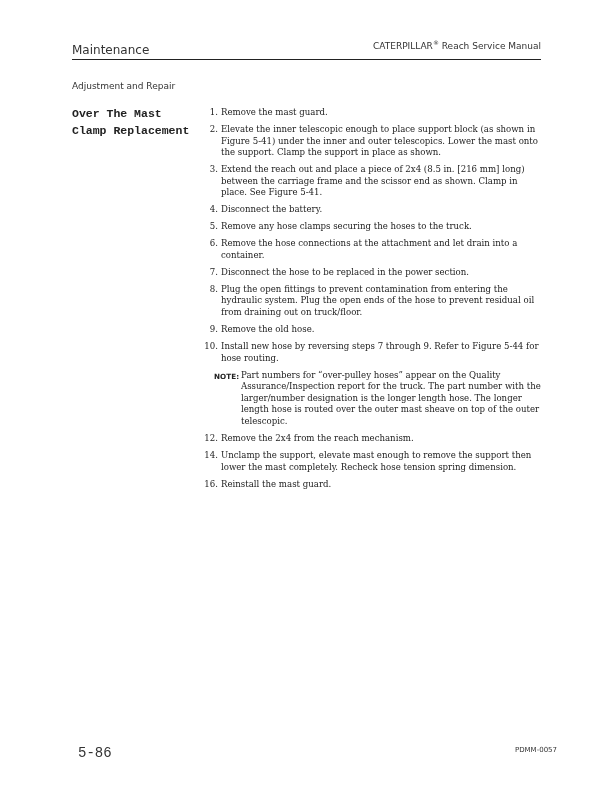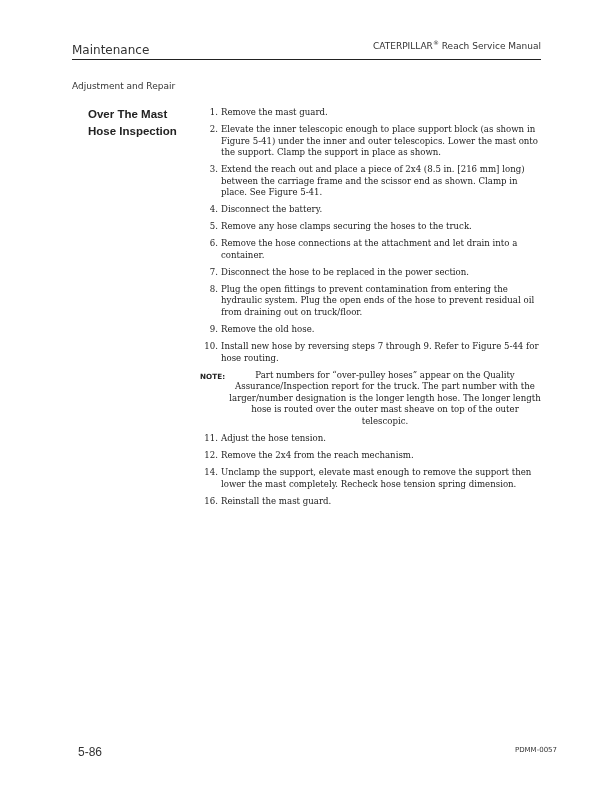--- a/index.html
+++ b/index.html
@@ -2,42 +2,42 @@
 <html><head>
   <meta charset="utf-8">
   <style>
     html, body { margin:0; padding:0; background:#ffffff; }
     body { width:612px; height:792px; position:relative; overflow:hidden; color:#222; }
     .hdr-left { position:absolute; left:72px; top:43px; font-family:"DejaVu Sans", sans-serif; font-size:12px; color:#333; }
     .hdr-right { position:absolute; right:71px; top:41px; font-family:"DejaVu Sans", sans-serif; font-size:9px; color:#333; white-space:nowrap; }
     .hdr-right sup { font-size:6px; vertical-align:4px; line-height:0; }
     .rule { position:absolute; left:72px; right:71px; top:59px; height:0; border-top:1px solid #222; }
     .subhdr { position:absolute; left:72px; top:65px; font-family:"DejaVu Sans", sans-serif; font-size:9px; color:#333;margin-top:16px; }
-    .side-title { position:absolute; left:72px; top:106px; width:120px; font-family:Liberation Sans, sans-serif; font-weight:bold; font-size:11.5px; line-height:16.5px; color:#222;margin-left:16px; }
+    .side-title { position:absolute; left:72px; top:106px; width:120px; font-family:Liberation Mono, monospace; font-weight:bold; font-size:11.5px; line-height:16.5px; color:#222; }
     .content { position:absolute; left:198px; top:107px; width:345px; font-family:"DejaVu Serif", serif; font-size:8.6px; line-height:11.6px; color:#222; }
     .step { display:flex; margin-bottom:5.4px; }
     .step .num { width:20px; text-align:right; padding-right:3px; flex:none; }
     .step .txt { flex:1; }
-    .note { display:flex; margin-bottom:5.4px; margin-left:2px;text-align:center; }
+    .note { display:flex; margin-bottom:5.4px; margin-left:16px; }
     .note .lbl { flex:none; width:25px; font-family:"DejaVu Sans", sans-serif; font-weight:bold; font-size:7.2px; letter-spacing:0.1px; padding-top:1px; }
     .note .txt { flex:1; padding-left:2px; }
-    .ftr-left { position:absolute; left:78px; top:745px; font-family:Liberation Sans, sans-serif; font-size:12px; color:#333; }
+    .ftr-left { position:absolute; left:78px; top:745px; font-family:Liberation Mono, monospace; font-size:14px; color:#333; }
     .ftr-right { position:absolute; right:55px; top:746px; font-family:"DejaVu Sans", sans-serif; font-size:7px; color:#333; }
   </style>
 </head>
 <body>
 
 <div class="hdr-left">Maintenance</div>
 <div class="hdr-right"><span>CATERPILLAR</span><sup>®</sup> <span>Reach Service Manual</span></div>
 <div class="rule"></div>
 <div class="subhdr">Adjustment and Repair</div>
 
 <div class="side-title">
   <div>Over The Mast</div>
-  <div>Hose Inspection</div>
+  <div>Clamp Replacement</div>
 </div>
 
 <div class="content">
   <div class="step">
       <span class="num">1.</span>
       <span class="txt">Remove the mast guard.</span>
     </div>
   <div class="step">
       <span class="num">2.</span>
       <span class="txt">Elevate the inner telescopic enough to place support block (as shown in Figure 5-41) under the inner and outer telescopics. Lower the mast onto the support. Clamp the support in place as shown.</span>
@@ -74,24 +74,20 @@
       <span class="num">10.</span>
       <span class="txt">Install new hose by reversing steps 7 through 9. Refer to Figure 5-44 for hose routing.</span>
     </div>
 
   <div class="note">
       <span class="lbl">NOTE:</span>
       <span class="txt">Part numbers for “over-pulley hoses” appear on the Quality Assurance/Inspection report for the truck. The part number with the larger/number designation is the longer length hose. The longer length hose is routed over the outer mast sheave on top of the outer telescopic.</span>
     </div>
 
   <div class="step">
-      <span class="num">11.</span>
-      <span class="txt">Adjust the hose tension.</span>
-    </div>
-  <div class="step">
       <span class="num">12.</span>
       <span class="txt">Remove the 2x4 from the reach mechanism.</span>
     </div>
   <div class="step">
       <span class="num">14.</span>
       <span class="txt">Unclamp the support, elevate mast enough to remove the support then lower the mast completely. Recheck hose tension spring dimension.</span>
     </div>
   <div class="step">
       <span class="num">16.</span>
       <span class="txt">Reinstall the mast guard.</span>

